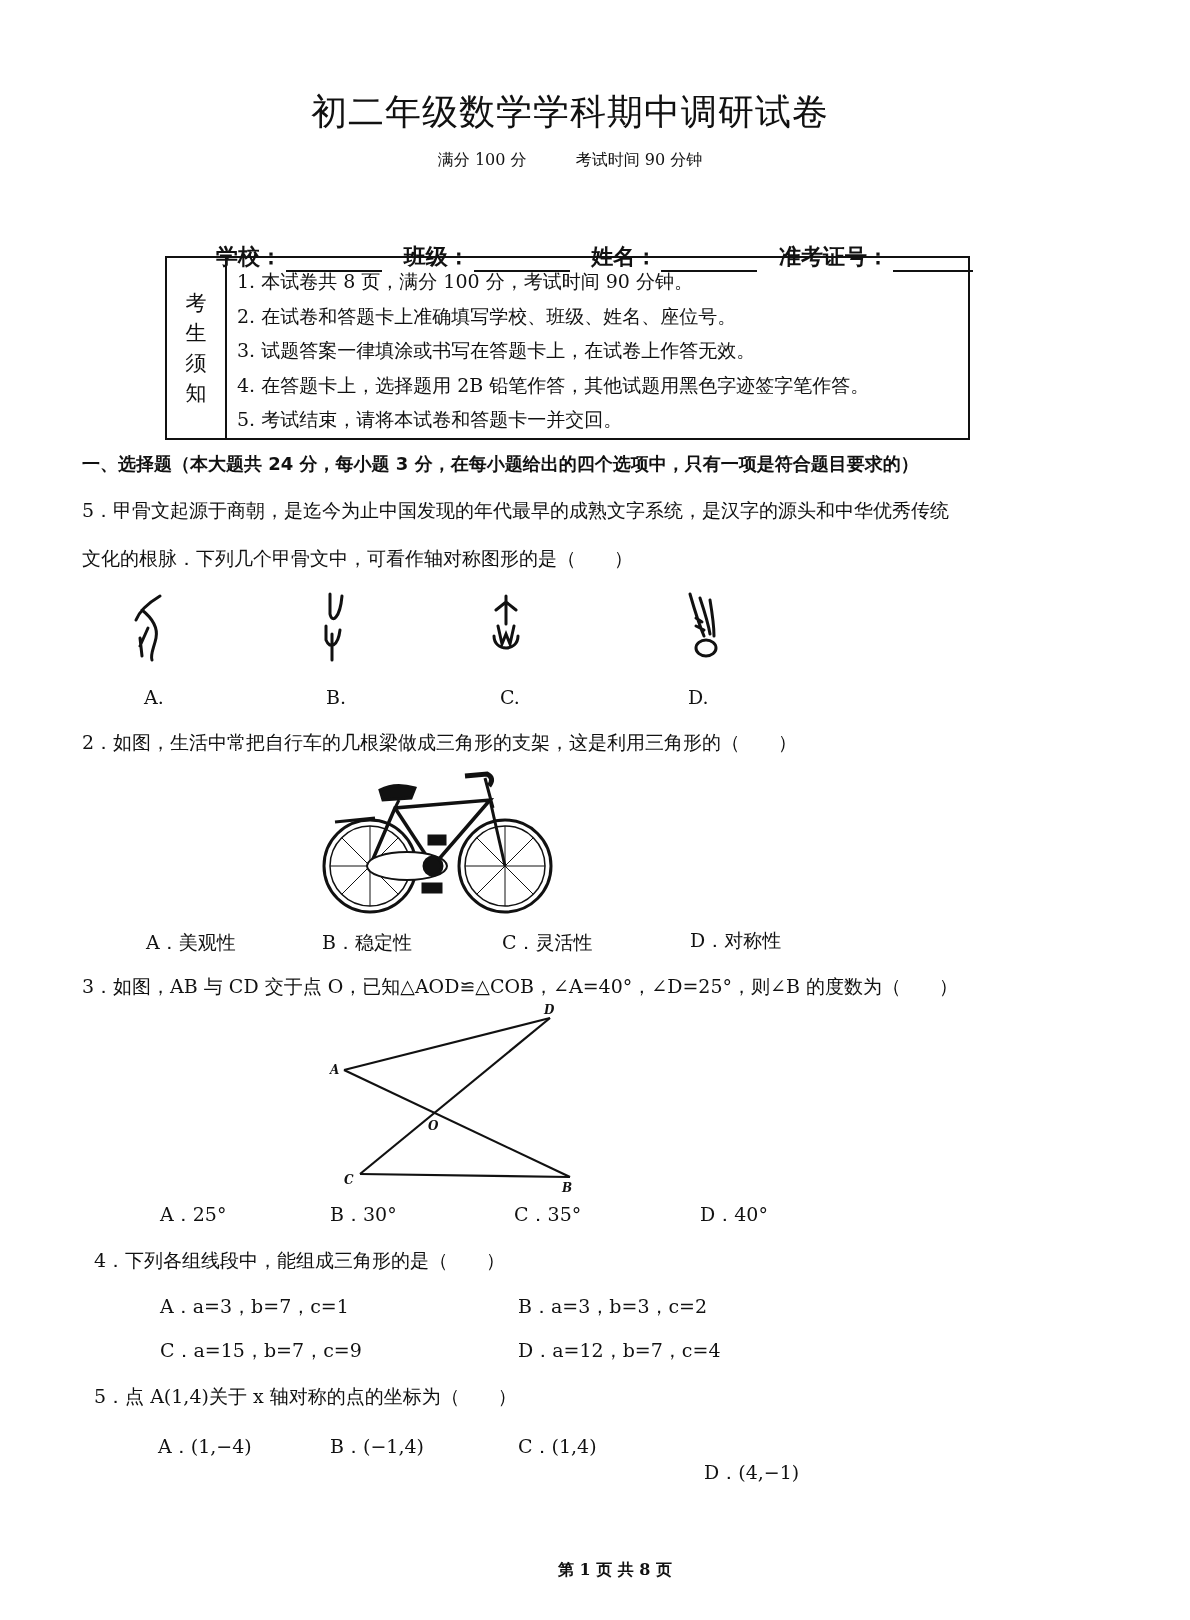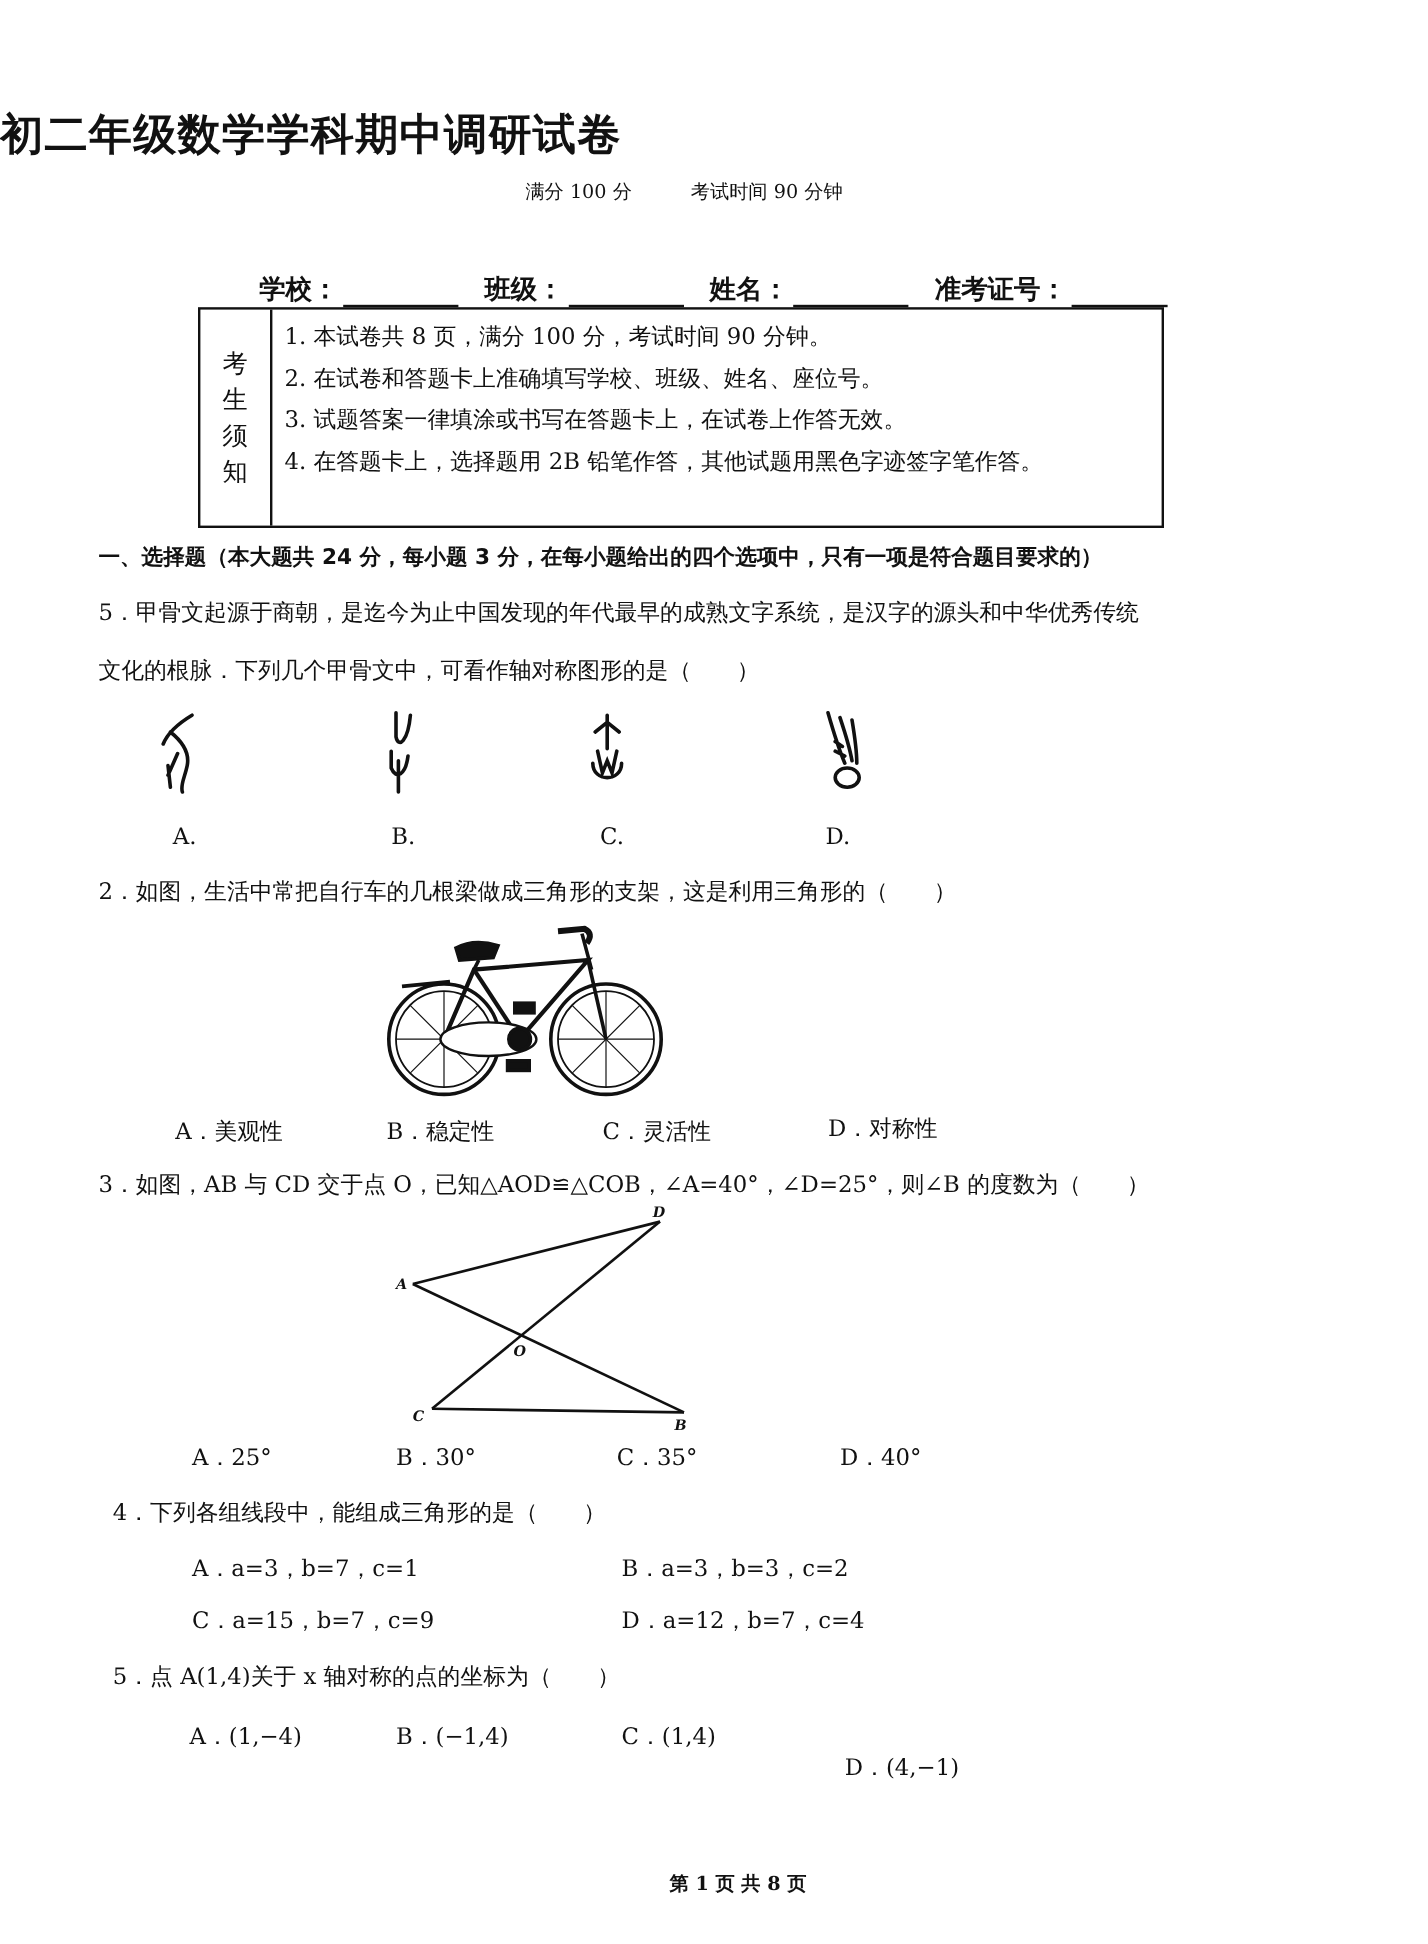--- a/index.html
+++ b/index.html
@@ -1,25 +1,25 @@
 <!DOCTYPE html>
 <html><head>
 <meta charset="utf-8">
 <style>
   html, body { margin:0; padding:0; background:#fff; }
   body { width:1190px; height:1620px; position:relative; overflow:hidden;
          font-family:"DejaVu Serif","Liberation Serif",serif; color:#111; }
   .abs { position:absolute; }
-  .title { left:0; width:1140px; top:88px; text-align:left; font-size:36px; font-weight:bold;
+  .title { left:0; width:1140px; top:88px; text-align:center; font-size:36px; font-weight:normal;
            font-family:"DejaVu Sans","Liberation Sans",sans-serif; letter-spacing:1px; }
   .subtitle { left:0; width:1140px; top:150px; text-align:center; font-size:16px; }
   .subtitle span { margin:0 22px; }
   .info-row { top:226px; left:216px; font-size:22px; font-weight:bold;
               font-family:"DejaVu Sans","Liberation Sans",sans-serif; white-space:nowrap; }
-  .info-row .lbl { display:inline-block; }
+  .info-row .lbl { display:inline-block;margin-top:16px; }
   .info-row .blank { display:inline-block; border-bottom:2px solid #111; width:96px; height:20px; margin:0 14px 0 4px; vertical-align:bottom; }
   .notice { left:165px; top:256px; width:805px; height:184px; border:2px solid #111; display:flex; box-sizing:border-box; }
   .notice-side { width:58px; border-right:2px solid #111; display:flex; flex-direction:column; align-items:center; justify-content:center; font-size:21px; line-height:30px; }
   .notice-list { padding:6px 0 0 10px; font-size:19px; line-height:34.5px; }
   .section { left:82px; top:452px; font-size:18px; font-weight:bold; font-family:"DejaVu Sans","Liberation Sans",sans-serif; }
   .q { font-size:19px; }
   .opts { font-size:19px; }
   .footer { left:0; width:1140px; top:1560px; text-align:center; font-size:16px; font-weight:bold;padding-left:45px; }
 </style>
 </head>
@@ -43,20 +43,21 @@
     <div>考</div>
     <div>生</div>
     <div>须</div>
     <div>知</div>
   </div>
   <div class="notice-list">
     <div>1.  本试卷共 8 页，满分 100 分，考试时间 90 分钟。</div>
     <div>2.  在试卷和答题卡上准确填写学校、班级、姓名、座位号。</div>
     <div>3.  试题答案一律填涂或书写在答题卡上，在试卷上作答无效。</div>
     <div>4.  在答题卡上，选择题用 2B 铅笔作答，其他试题用黑色字迹签字笔作答。</div>
+    <div>5.  考试结束，请将本试卷和答题卡一并交回。</div>
   </div>
 </div>
 
 <div class="abs section">一、选择题（本大题共 24 分，每小题 3 分，在每小题给出的四个选项中，只有一项是符合题目要求的）</div>
 
 <div class="abs q" style="left:82px;top:498px;">5．甲骨文起源于商朝，是迄今为止中国发现的年代最早的成熟文字系统，是汉字的源头和中华优秀传统</div>
 <div class="abs q" style="left:82px;top:546px;">文化的根脉．下列几个甲骨文中，可看作轴对称图形的是（　　）</div>
 
 <svg class="abs" style="left:120px;top:588px;" width="620" height="80">
   <g stroke="#111" stroke-width="3" fill="none" stroke-linecap="round">

